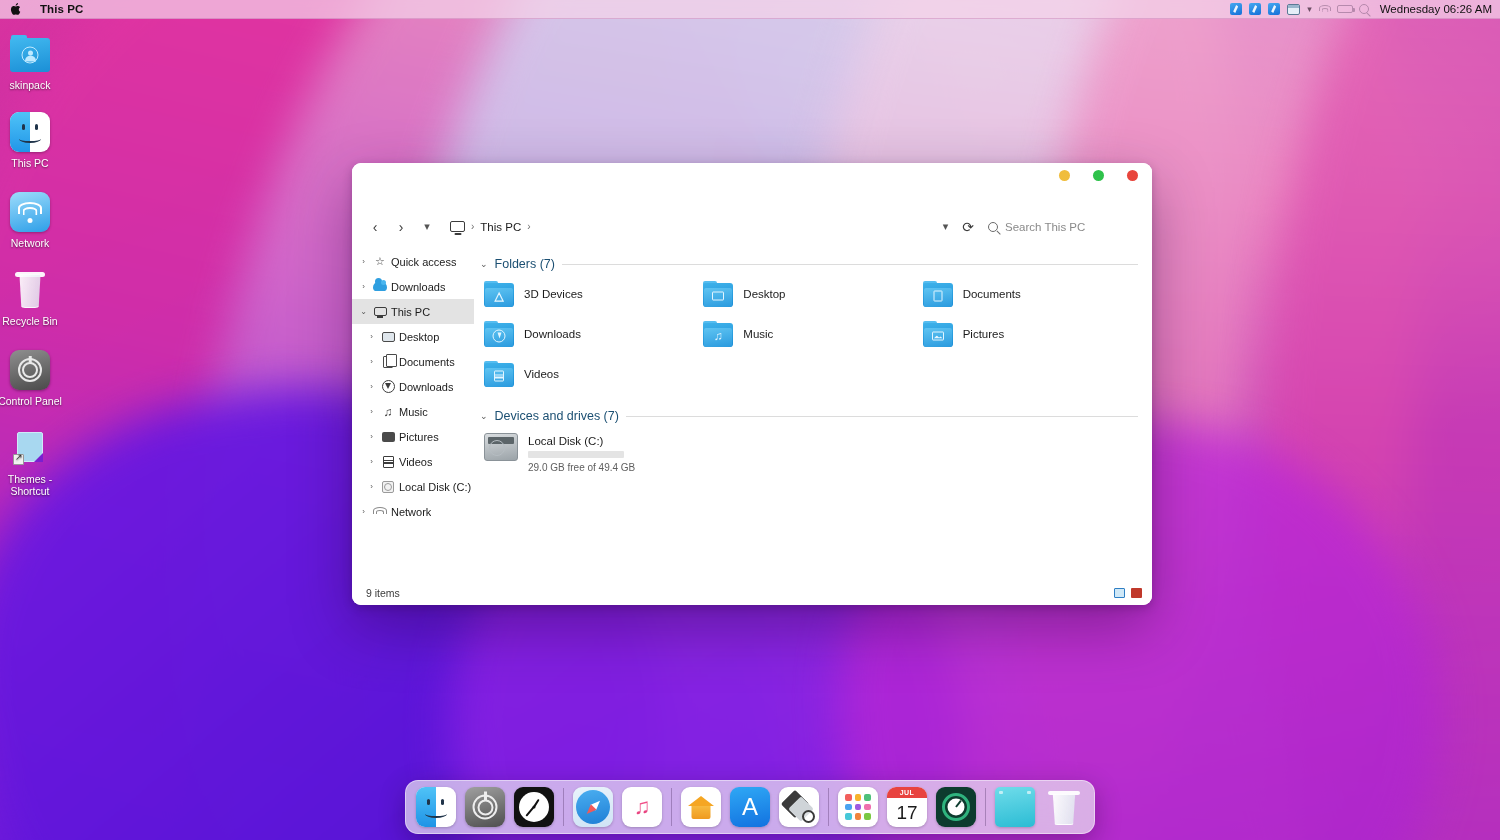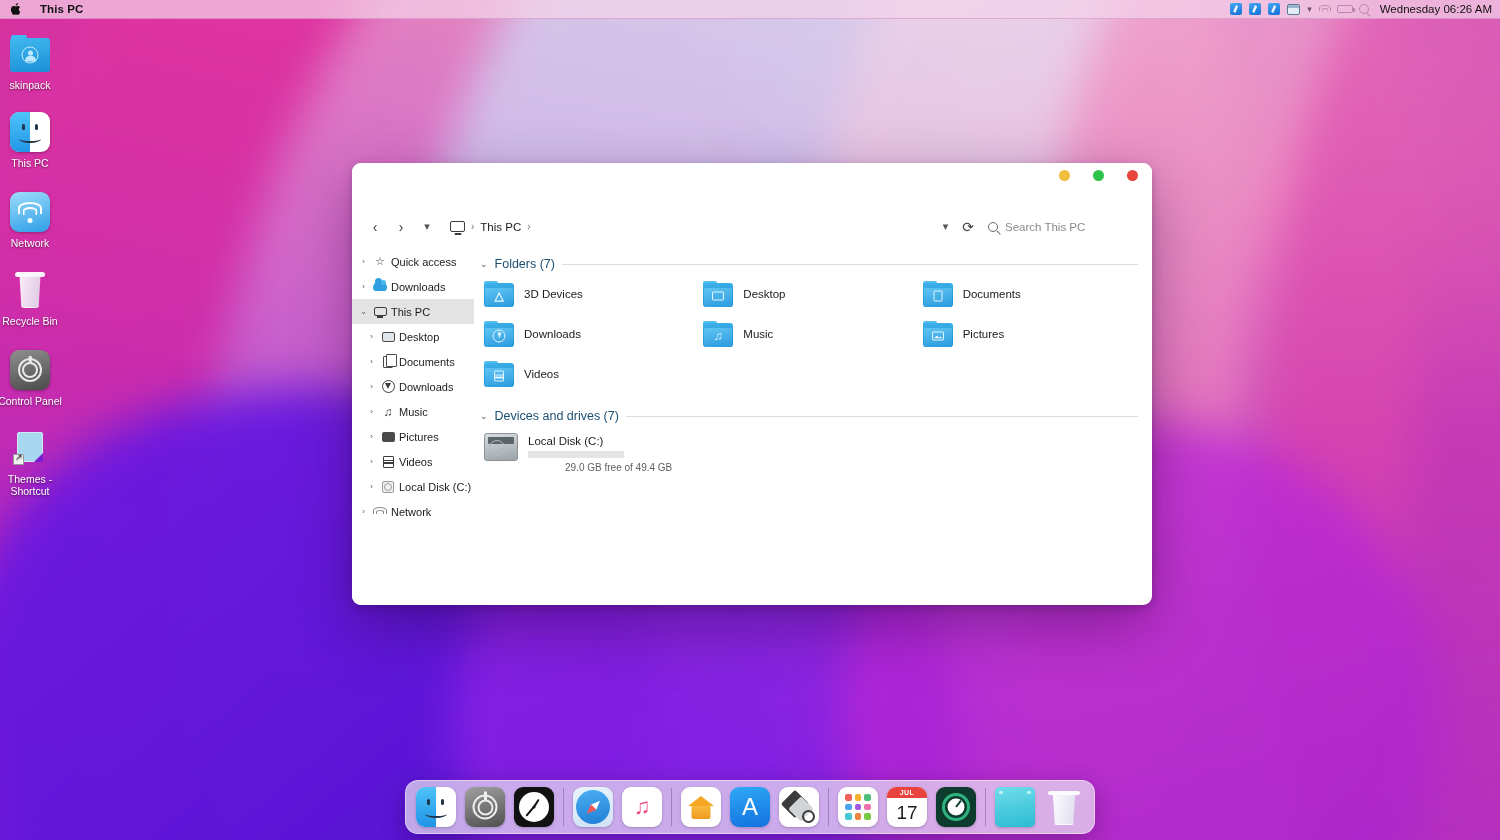--- a/index.html
+++ b/index.html
@@ -243,21 +243,21 @@
   .hdd::after{content:"";position:absolute;left:4px;bottom:4px;width:14px;height:14px;border-radius:50%;border:1.6px solid #b6bdc2;}
   .cd { width:34px;height:28px;flex:0 0 34px;position:relative; }
   .cd .case{position:absolute;left:0;top:3px;width:24px;height:21px;background:linear-gradient(170deg,#dcdfe2,#a8aeb3);border-radius:3px;}
   .cd .disc{position:absolute;right:1px;bottom:0;width:20px;height:20px;border-radius:50%;
     background:conic-gradient(from 200deg,#e8d8e6,#cfd6e8,#e6cfd8,#d8d8e8,#e8d8e6);border:1px solid #b9bfc6;}
   .cd .disc::after{content:"";position:absolute;left:50%;top:50%;transform:translate(-50%,-50%);width:6px;height:6px;border-radius:50%;background:#f4f6f8;border:1px solid #c2c8ce;}
   .drive-info { display:flex; flex-direction:column; gap:4px; padding-top:2px; }
   .drive-name { font-size:11.5px; color:#1b1b1b; }
   .bar { width:96px; height:7px; background:#e4e4e4; border-radius:1px; overflow:hidden; }
   .bar-fill { height:100%; background:#2fc3de; }
-  .drive-free { font-size:10px; color:#5f5f5f;margin-left:37px; }
+  .drive-free { font-size:10px; color:#5f5f5f; }
 
   
   #statusbar { height:24px; flex:0 0 24px; display:flex; align-items:center;
     padding:0 10px 0 14px; background:#fff; }
   .status-text { font-size:10.5px; color:#3b3b3b; }
   .status-right { margin-left:auto; display:flex; align-items:center; gap:6px; }
   .vbtn1 { width:11px;height:10px;border:1.4px solid #2f7fc4;border-radius:1px;background:#cfe8f7; }
   .vbtn2 { width:11px;height:10px;background:#c0392b;border-radius:1px; }
 
   
@@ -670,20 +670,27 @@
               </span>
               <span class="drive-free">29.0 GB free of 49.4 GB</span>
             </span>
           </div>
           <div></div>
         </div>
 
       </div>
     </div>
 
+    <div id="statusbar">
+      <span class="status-text">9 items</span>
+      <span class="status-right">
+        <span class="vbtn1"></span>
+        <span class="vbtn2"></span>
+      </span>
+    </div>
   </div>
 
   <div id="dock">
     <div class="dock-ico d-finder">
       <span class="e e1"></span>
         <span class="e e2"></span>
         <span class="m"></span>
     </div>
     <div class="dock-ico d-settings">
         <span class="gr"></span>

